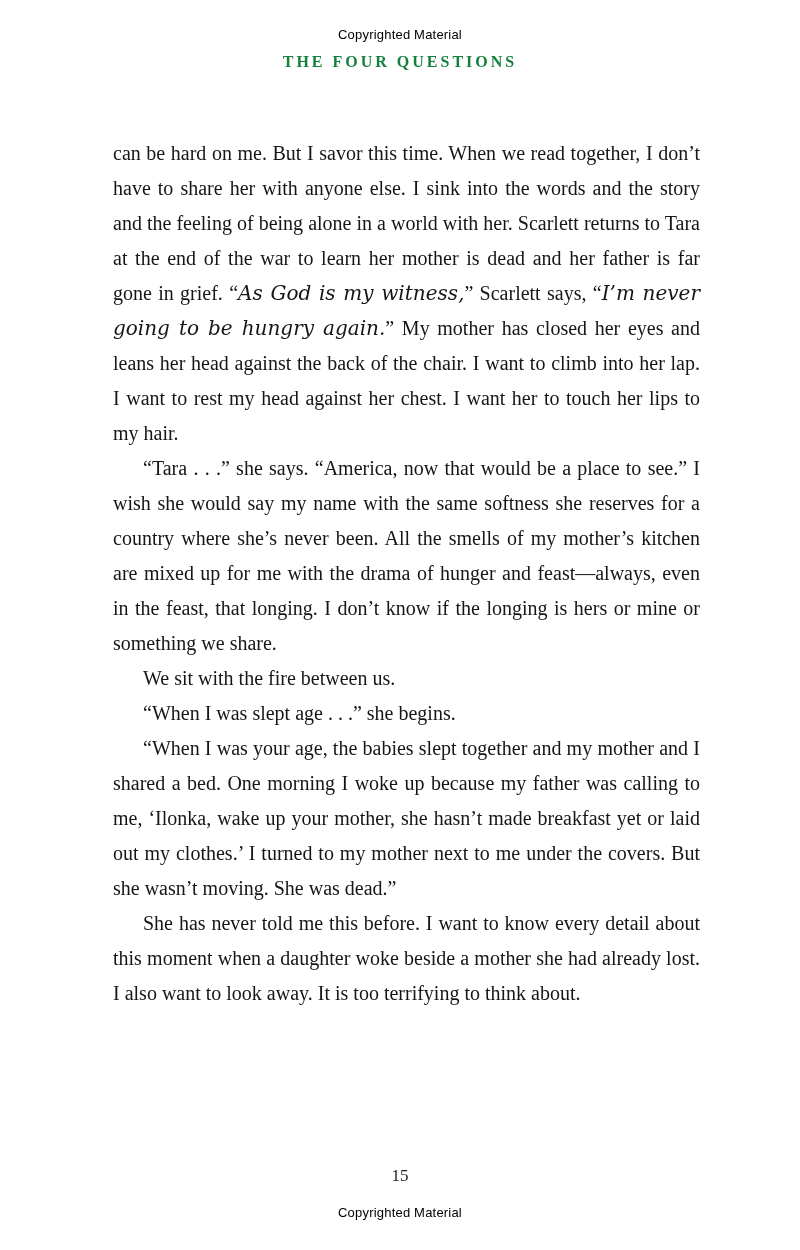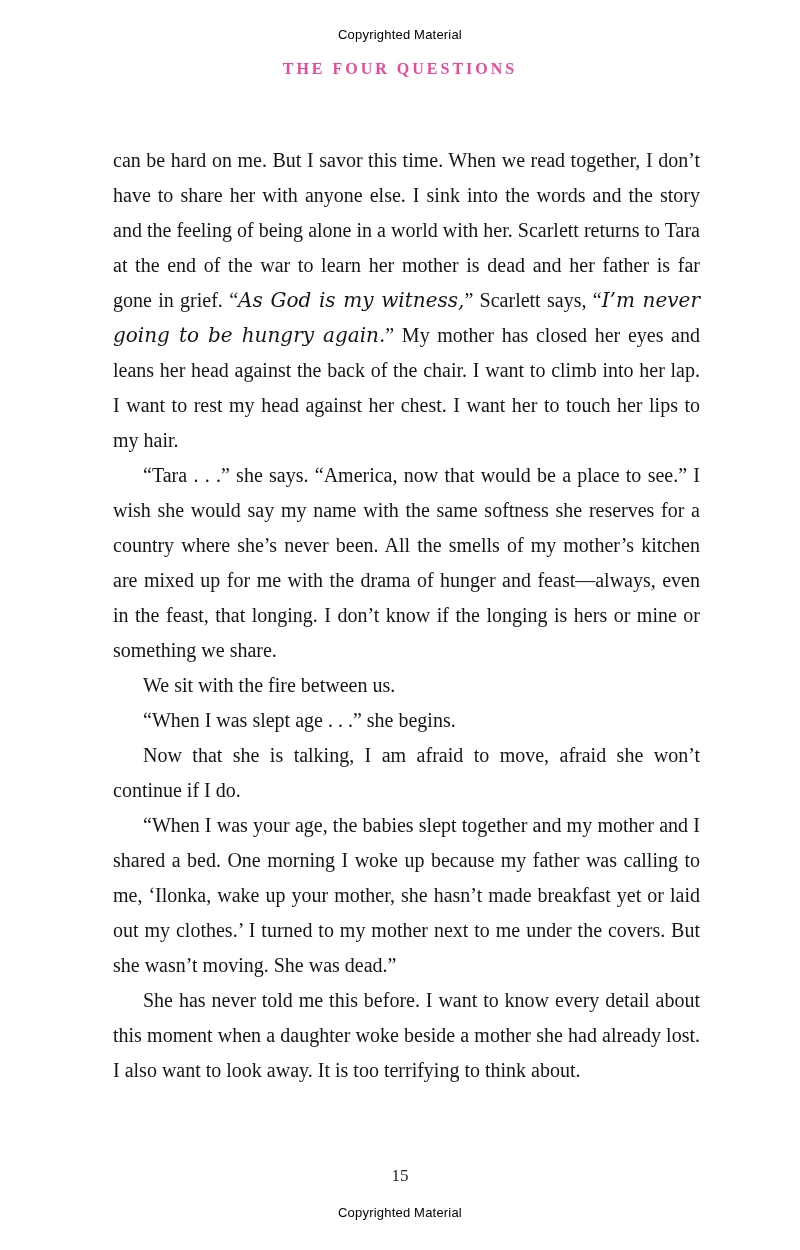--- a/index.html
+++ b/index.html
@@ -18,22 +18,22 @@
     font-family: "Liberation Sans", sans-serif;
     font-size: 13px;
     letter-spacing: 0.2px;
   }
   .top-notice { padding-top: 27px; }
   .chapter-header {
     text-align: center;
     font-size: 16px;
     font-weight: 600;
     letter-spacing: 3px;
-    margin-top: 18px;
-    color: #ec4899;
+    margin-top: 11px;
+    color: #15803d;
     font-family: "Liberation Serif", serif;
   }
   .page-body {
     margin: 65px 100px 0 113px;
     text-align: justify;
     font-size: 20px;
     line-height: 35px;
     color: #161616;
   }
   .para { margin: 0; text-indent: 0; }
@@ -64,20 +64,19 @@
 
 <div class="notice top-notice">Copyrighted Material</div>
 
 <div class="chapter-header">THE FOUR QUESTIONS</div>
 
 <div class="page-body">
     <p class="para"><span>can be hard on me. But I savor this time. When we read together, I don’t have to share her with anyone else. I sink into the words and the story and the feeling of being alone in a world with her. Scarlett returns to Tara at the end of the war to learn her mother is dead and her father is far gone in grief. “</span><span class="script-italic">As God is my witness,</span><span>” Scarlett says, “</span><span class="script-italic">I’m never going to be hungry again.</span><span>” My mother has closed her eyes and leans her head against the back of the chair. I want to climb into her lap. I want to rest my head against her chest. I want her to touch her lips to my hair.</span></p>
     <p class="para indent"><span>“Tara . . .” she says. “America, now that would be a place to see.” I wish she would say my name with the same softness she reserves for a country where she’s never been. All the smells of my mother’s kitchen are mixed up for me with the drama of hunger and feast—always, even in the feast, that longing. I don’t know if the longing is hers or mine or something we share.</span></p>
     <p class="para indent"><span>We sit with the fire between us.</span></p>
     <p class="para indent"><span>“When I was slept age . . .” she begins.</span></p>
-    <p class="para indent"><span>Now that she is talking, I am afraid to move, afraid she won’t continue if I do.</span></p>
     <p class="para indent"><span>“When I was your age, the babies slept together and my mother and I shared a bed. One morning I woke up because my father was calling to me, ‘Ilonka, wake up your mother, she hasn’t made breakfast yet or laid out my clothes.’ I turned to my mother next to me under the covers. But she wasn’t moving. She was dead.”</span></p>
     <p class="para indent"><span>She has never told me this before. I want to know every detail about this moment when a daughter woke beside a mother she had already lost. I also want to look away. It is too terrifying to think about.</span></p>
   </div>
 
 <div class="footer-number">15</div>
 
 <div class="notice bottom-notice">Copyrighted Material</div>
 
 </body></html>

